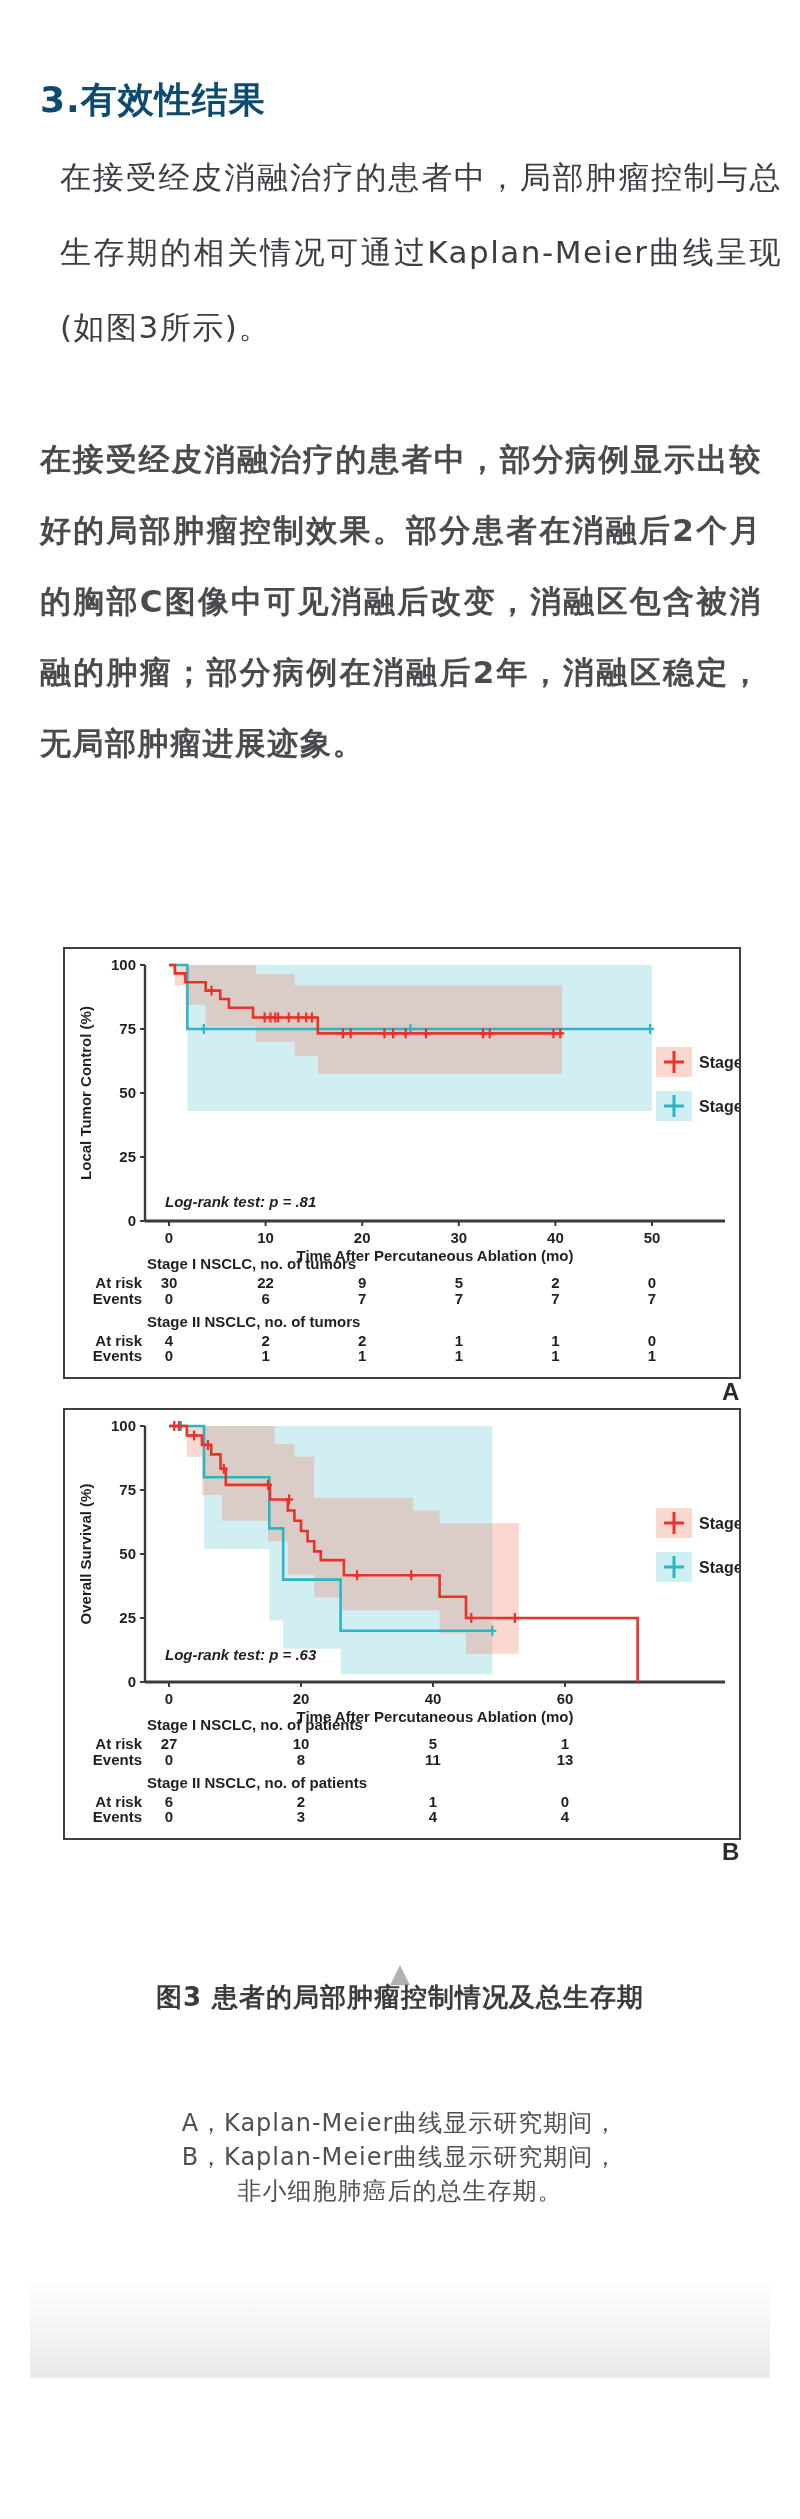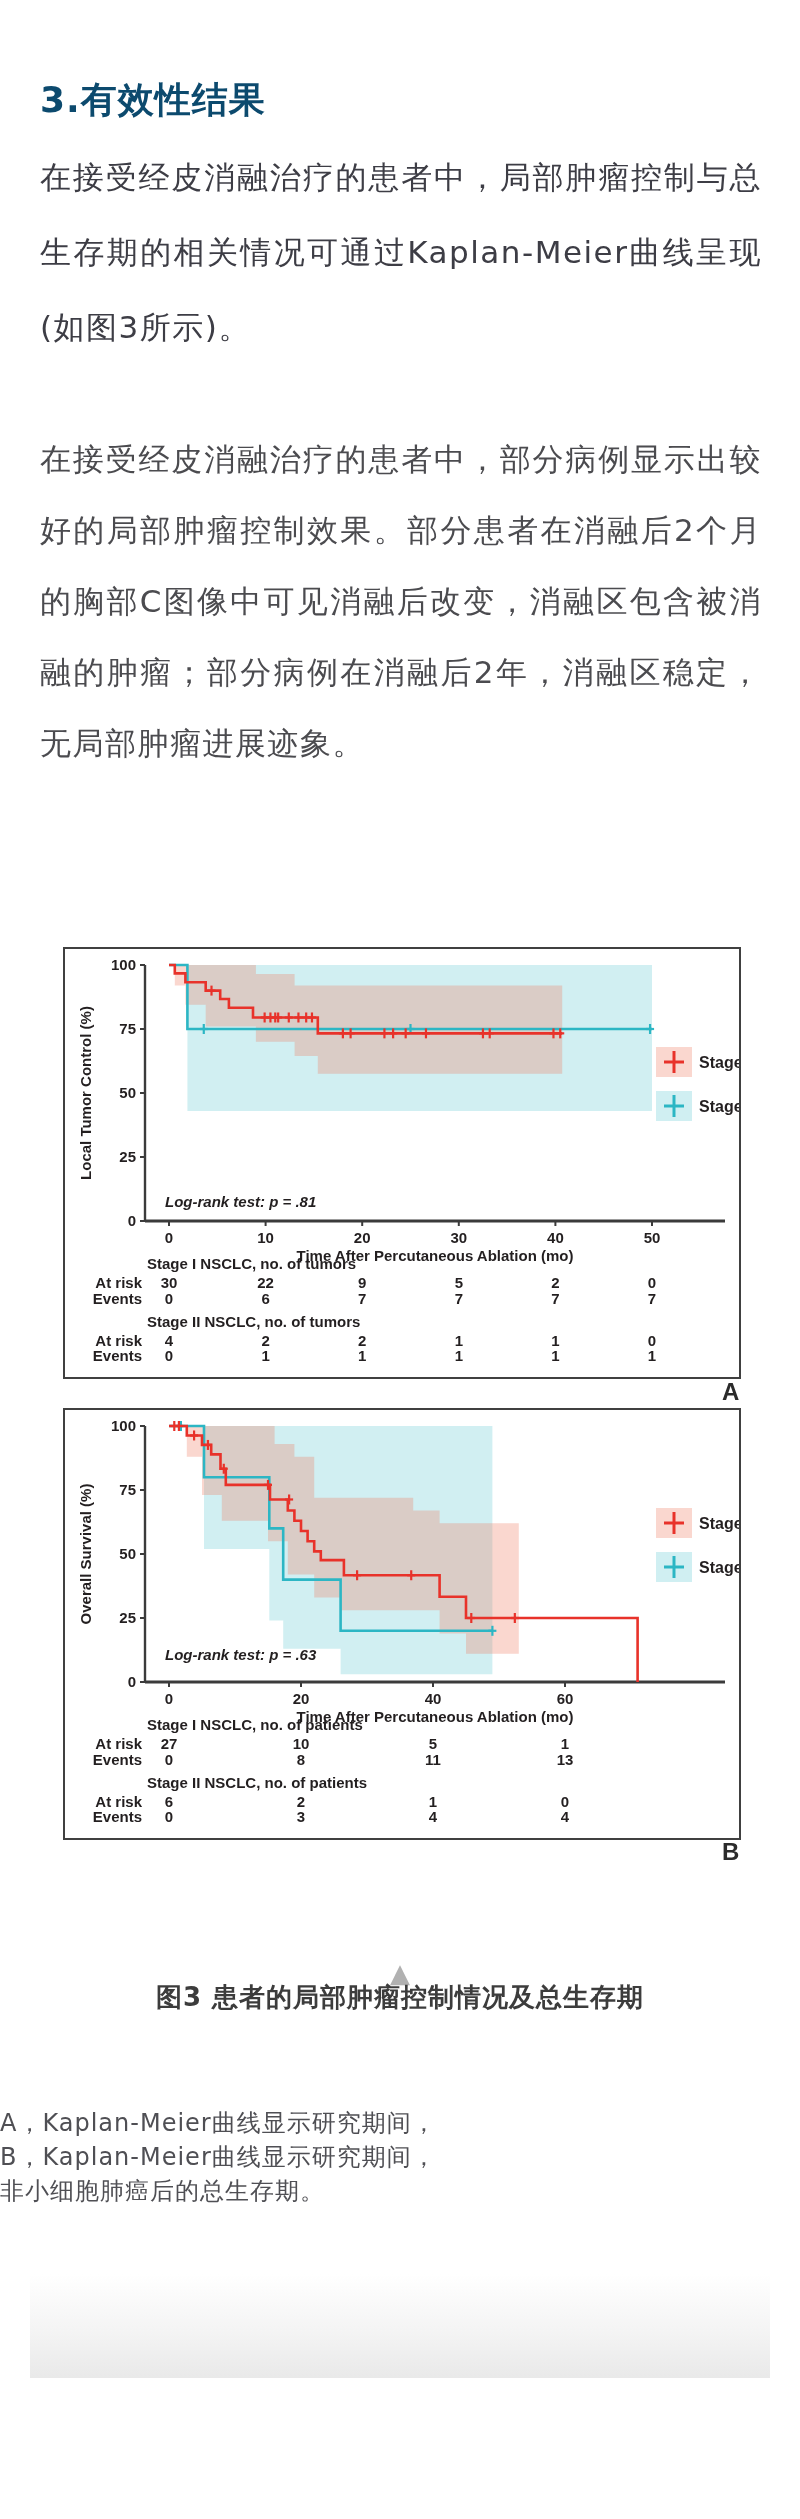--- a/index.html
+++ b/index.html
@@ -8,22 +8,22 @@
     font-family:"DejaVu Sans","Liberation Sans",sans-serif;overflow:hidden;
   }
   .heading{
     position:absolute;left:40px;top:76px;font-size:36px;font-weight:bold;
     color:#0c4a6e;letter-spacing:1px;
   }
   .para{
     position:absolute;left:40px;width:722px;font-size:31px;line-height:75px;
     text-align:justify;letter-spacing:1.5px;
   }
-  #para-1{top:140px;color:#3d3d45;}
-  #para-2{top:424px;color:#4b4b4f;line-height:71px;}
+  #para-1{top:140px;color:#3d3d45;margin-left:20px;}
+  #para-2{top:424px;color:#4b4b4f;line-height:71px;font-weight:bold;}
   .chart-box{
     position:absolute;left:63px;width:674px;height:428px;background:#ffffff;
     border:2px solid #404040;box-sizing:content-box;
   }
   #chart-a{top:947px;}
   #chart-b{top:1408px;}
   .panel-label{
     position:absolute;font-size:24px;font-weight:bold;color:#2b2b2b;
     font-family:"Liberation Sans",sans-serif;
   }
@@ -31,21 +31,21 @@
   #panel-label-b{left:722px;top:1838px;}
   .collapse-arrow{
     position:absolute;left:0;top:1958px;width:800px;text-align:center;
     font-size:26px;color:#b1b1b1;cursor:pointer;user-select:none;
   }
   .caption-title{
     position:absolute;left:0;top:1980px;width:800px;text-align:center;
     font-size:26px;font-weight:bold;color:#3c3c3c;letter-spacing:1px;
   }
   .caption-lines{
-    position:absolute;left:0;top:2106px;width:800px;
+    position:absolute;left:0;top:2106px;width:800px;text-align:center;
     font-size:24px;color:#4f4f54;line-height:34px;letter-spacing:1px;
   }
   .bottom-gradient{
     position:absolute;left:30px;top:2274px;width:740px;height:104px;
     background:linear-gradient(180deg,#ffffff 0%,#f4f4f4 55%,#e9e9e9 100%);
   }
   svg text{font-family:"Liberation Sans","DejaVu Sans",sans-serif;}
 </style>
 </head>
 <body>

